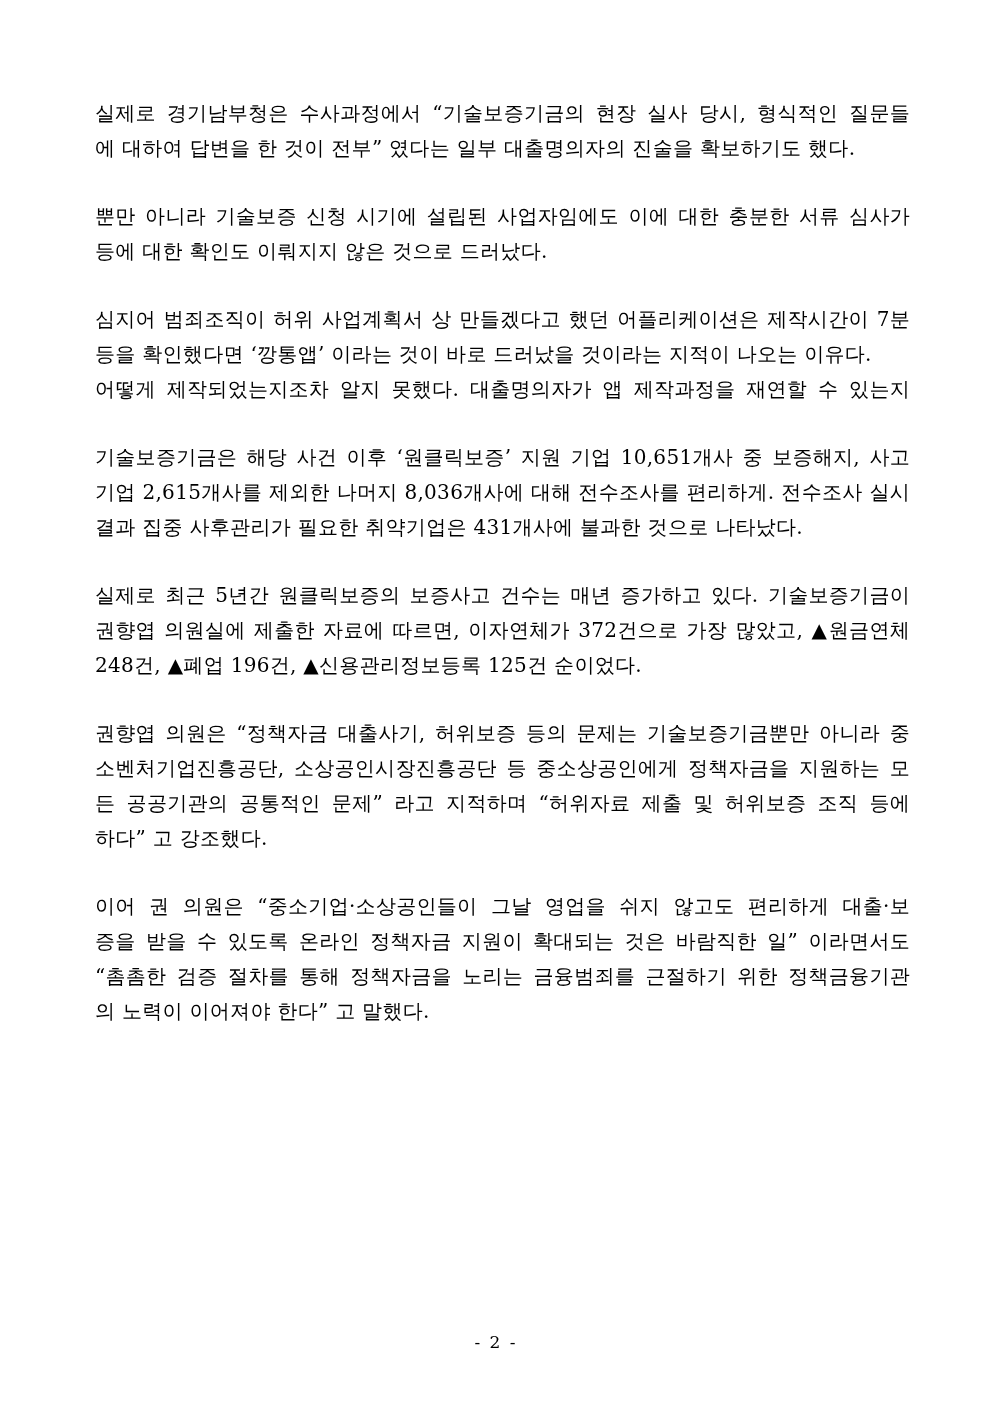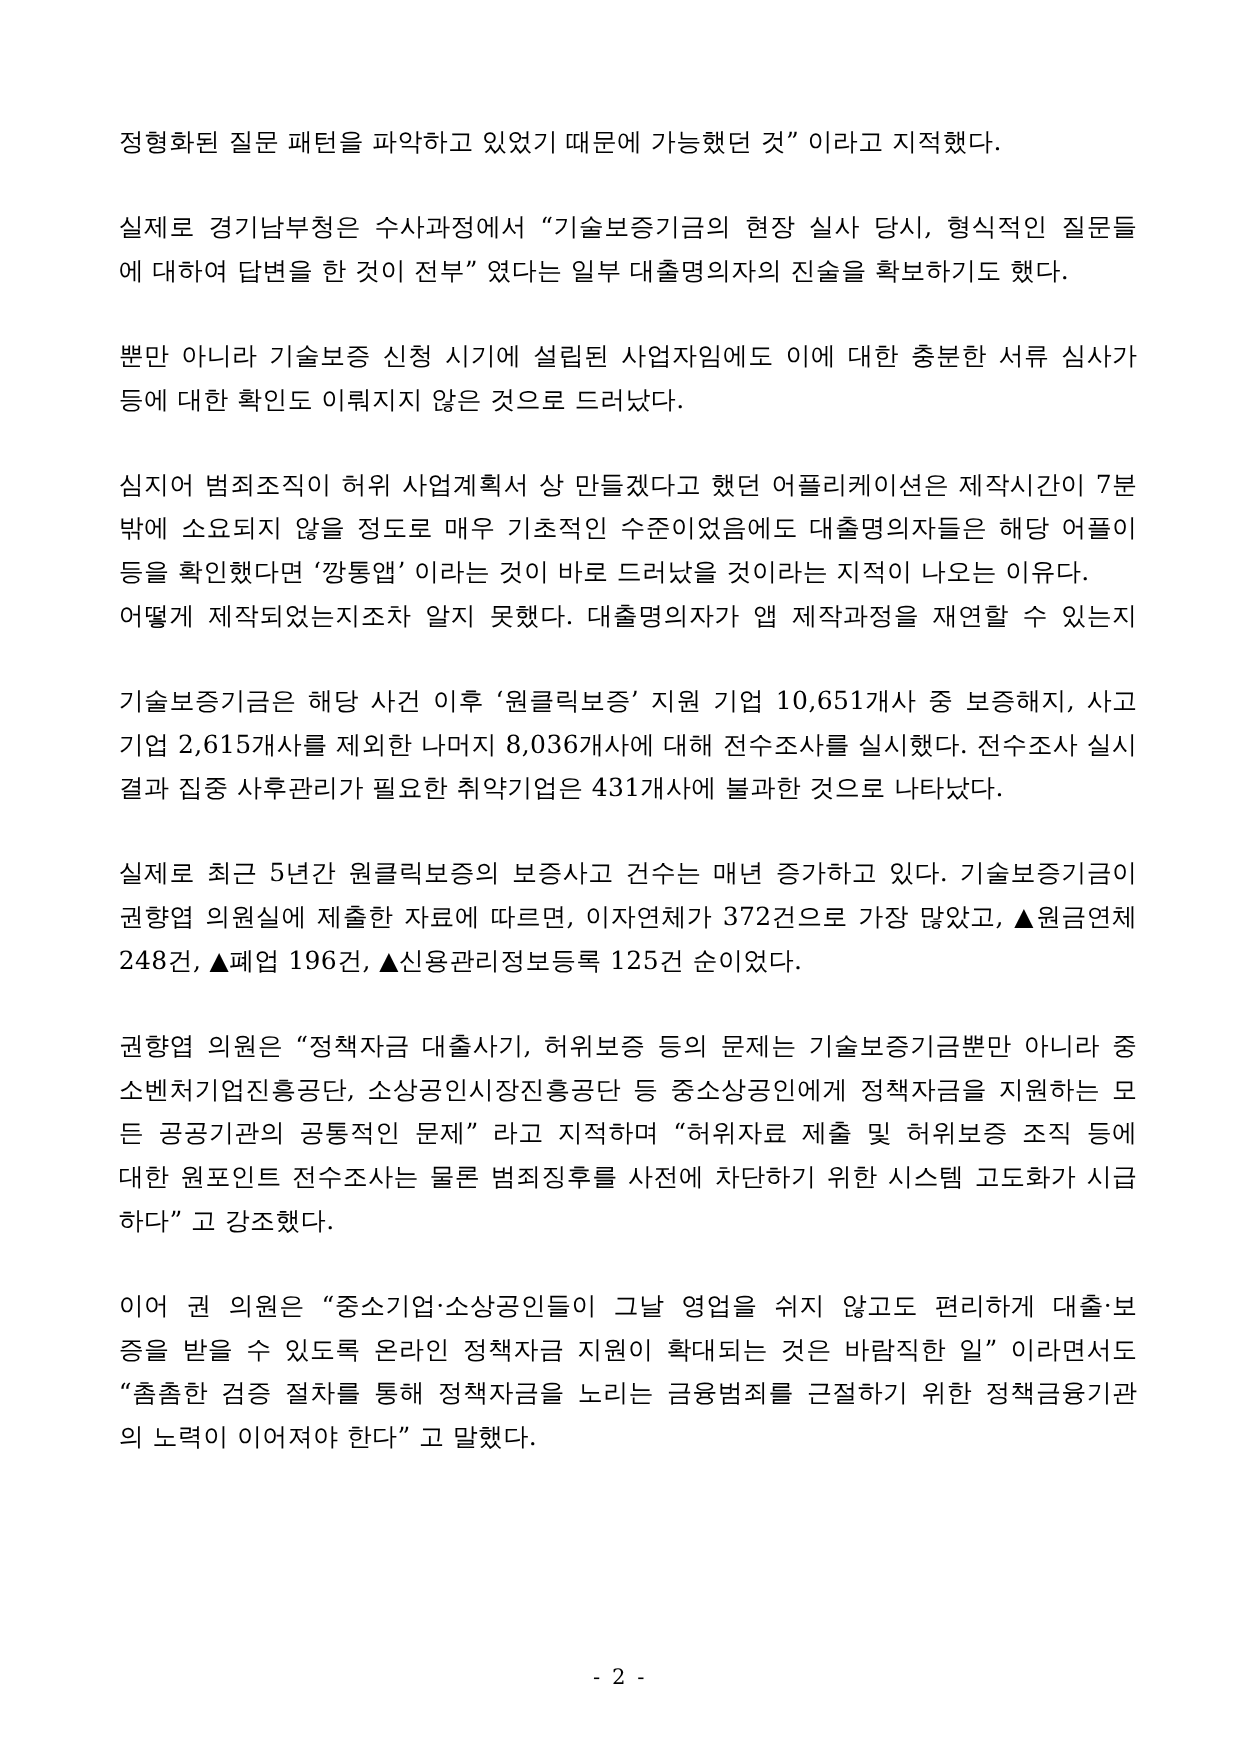--- a/index.html
+++ b/index.html
@@ -48,59 +48,54 @@
     color: #000000;
     letter-spacing: 2px;
   }
 </style>
 </head>
 <body>
 
 <div class="page">
   <main class="content">
 
-    <p class="para">
-      <span class="line last">정형화된 질문 패턴을 파악하고 있었기 때문에 가능했던 것” 이라고 지적했다.</span>
-    </p>
 
     <p class="para">
       <span style="display:block" class="line">실제로 경기남부청은 수사과정에서 “기술보증기금의 현장 실사 당시, 형식적인 질문들</span>
       <span style="display:block" class="line last">에 대하여 답변을 한 것이 전부” 였다는 일부 대출명의자의 진술을 확보하기도 했다.</span>
     </p>
 
     <p class="para">
       <span style="display:block" class="line">뿐만 아니라 기술보증 신청 시기에 설립된 사업자임에도 이에 대한 충분한 서류 심사가</span>
       <span style="display:block" class="line last">등에 대한 확인도 이뤄지지 않은 것으로 드러났다.</span>
     </p>
 
     <p class="para">
       <span style="display:block" class="line">심지어 범죄조직이 허위 사업계획서 상 만들겠다고 했던 어플리케이션은 제작시간이 7분</span>
-      <span style="display:block" class="line">밖에 소요되지 않을 정도로 매우 기초적인 수준이었음에도 대출명의자들은 해당 어플이</span>
       <span style="display:block" class="line last">등을 확인했다면 ‘깡통앱’ 이라는 것이 바로 드러났을 것이라는 지적이 나오는 이유다.</span>
       <span style="display:block" class="line">어떻게 제작되었는지조차 알지 못했다. 대출명의자가 앱 제작과정을 재연할 수 있는지</span>
     </p>
 
     <p class="para">
       <span style="display:block" class="line">기술보증기금은 해당 사건 이후 ‘원클릭보증’ 지원 기업 10,651개사 중 보증해지, 사고</span>
-      <span style="display:block" class="line">기업 2,615개사를 제외한 나머지 8,036개사에 대해 전수조사를 실시했다. 전수조사 실시</span>
+      <span style="display:block" class="line">기업 2,615개사를 제외한 나머지 8,036개사에 대해 전수조사를 편리하게. 전수조사 실시</span>
       <span style="display:block" class="line last">결과 집중 사후관리가 필요한 취약기업은 431개사에 불과한 것으로 나타났다.</span>
     </p>
 
 
     <p class="para">
       <span style="display:block" class="line">실제로 최근 5년간 원클릭보증의 보증사고 건수는 매년 증가하고 있다. 기술보증기금이</span>
       <span style="display:block" class="line">권향엽 의원실에 제출한 자료에 따르면, 이자연체가 372건으로 가장 많았고, ▲원금연체</span>
       <span style="display:block" class="line last">248건, ▲폐업 196건, ▲신용관리정보등록 125건 순이었다.</span>
     </p>
 
     <p class="para">
       <span style="display:block" class="line">권향엽 의원은 “정책자금 대출사기, 허위보증 등의 문제는 기술보증기금뿐만 아니라 중</span>
       <span style="display:block" class="line">소벤처기업진흥공단, 소상공인시장진흥공단 등 중소상공인에게 정책자금을 지원하는 모</span>
       <span style="display:block" class="line">든 공공기관의 공통적인 문제” 라고 지적하며 “허위자료 제출 및 허위보증 조직 등에</span>
-      <span style="display:block" class="line">대한 원포인트 전수조사는 물론 범죄징후를 사전에 차단하기 위한 시스템 고도화가 시급</span>
       <span style="display:block" class="line last">하다” 고 강조했다.</span>
     </p>
 
     <p class="para">
       <span style="display:block" class="line">이어 권 의원은 “중소기업·소상공인들이 그날 영업을 쉬지 않고도 편리하게 대출·보</span>
       <span style="display:block" class="line">증을 받을 수 있도록 온라인 정책자금 지원이 확대되는 것은 바람직한 일” 이라면서도</span>
       <span style="display:block" class="line">“촘촘한 검증 절차를 통해 정책자금을 노리는 금융범죄를 근절하기 위한 정책금융기관</span>
       <span style="display:block" class="line last">의 노력이 이어져야 한다” 고 말했다.</span>
     </p>
 

